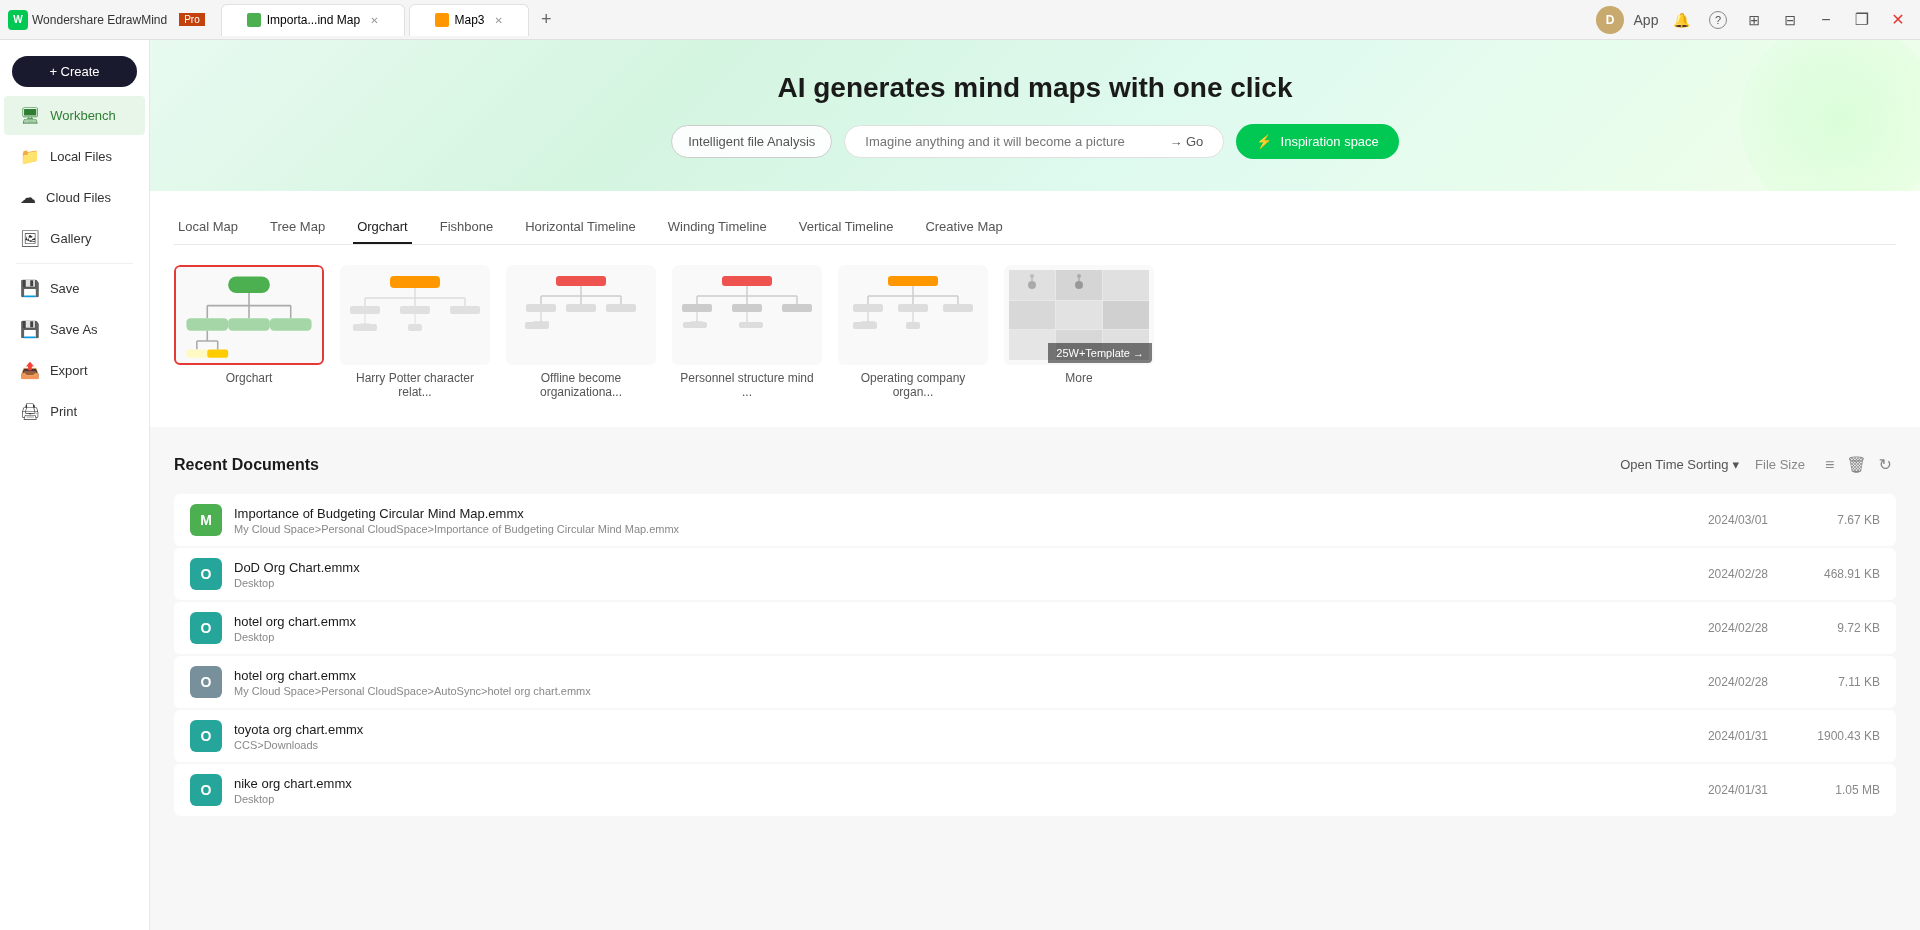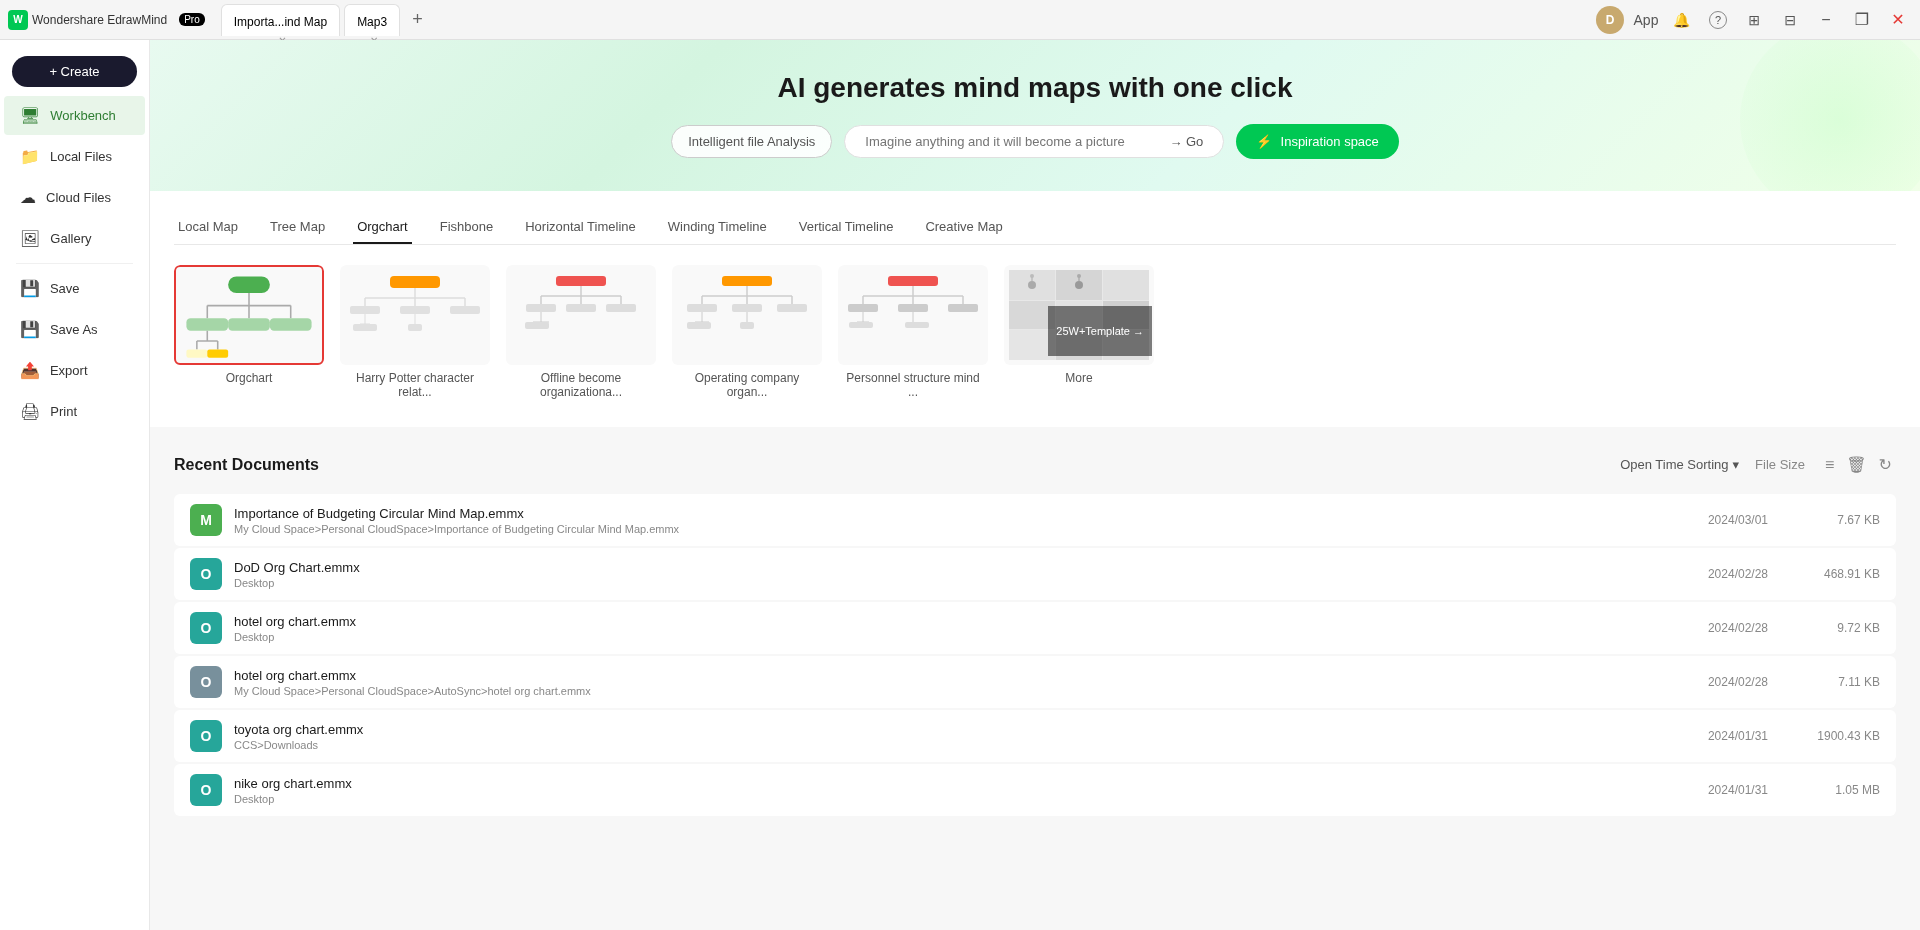--- a/index.html
+++ b/index.html
@@ -17,29 +17,28 @@
     }
     .titlebar-logo {
       width: 20px; height: 20px;
       background: #00c853;
       border-radius: 4px;
       display: flex; align-items: center; justify-content: center;
       color: white; font-size: 10px; font-weight: bold; flex-shrink: 0;
     }
     .tab {
       display: flex; align-items: center; gap: 6px;
-      padding: 4px 12px;
+      padding: 4px 25px;
       border-radius: 6px 6px 0 0;
       font-size: 12px;
       cursor: pointer;
       height: 32px;
       background: #fff;
       border: 1px solid #e0e0e0;
       border-bottom: none;
-      flex-direction: column;
     }
     .tab-icon { width: 14px; height: 14px; border-radius: 2px; }
     .tab-close { color: #999; font-size: 10px; margin-left: 4px; }
     .tab-add { background: none; border: none; font-size: 18px; color: #666; cursor: pointer; padding: 0 8px; }
     .titlebar-actions {
       margin-left: auto;
       display: flex; align-items: center; gap: 8px;
     }
     .titlebar-btn {
       width: 28px; height: 28px;
@@ -244,24 +243,24 @@
     
     .orgchart-preview {
       width: 100%; height: 100%;
     }
 
     
     .more-card .card-img-wrap {
       position: relative;
     }
     .more-card-overlay {
-      position: absolute; bottom: 7px; right: 0;
+      position: absolute; bottom: 0; right: 0;
       background: rgba(0,0,0,0.5);
       color: white; font-size: 11px;
-      padding: 19px 8px;
+      padding: 4px 8px;
       border-radius: 0;
     }
 
     
     .recent-section {
       padding: 24px;
       background: #f7f7f7;
     }
     .recent-header {
       display: flex;
@@ -328,21 +327,21 @@
     .doc-size { font-size: 12px; color: #888; width: 100px; text-align: right; }
   </style>
 </head>
 <body>
 
 <div class="titlebar">
   <div class="titlebar-logo">
     <span>W</span>
   </div>
   <span style="font-size:12px; color:#333; margin-right:8px;">Wondershare EdrawMind</span>
-  <span style="background:#000000; color:white; font-size:10px; padding:1px 5px; border-radius:6px; margin-right:12px;">Pro</span>
+  <span style="background:#c2410c; color:white; font-size:10px; padding:1px 5px; border-radius:0; margin-right:12px;">Pro</span>
 
   <div class="tab">
     <div class="tab-icon" style="background:#4caf50;"></div>
     <span>Importa...ind Map</span>
     <span class="tab-close">✕</span>
   </div>
   <div class="tab">
     <div class="tab-icon" style="background:#ff9800;"></div>
     <span>Map3</span>
     <span class="tab-close">✕</span>
@@ -509,44 +508,20 @@
               <rect x="15" y="34" width="30" height="8" rx="2" fill="#ddd"></rect>
               <rect x="55" y="34" width="30" height="8" rx="2" fill="#ddd"></rect>
               <rect x="95" y="34" width="30" height="8" rx="2" fill="#ddd"></rect>
               <line x1="30" y1="42" x2="30" y2="52" stroke="#ccc" stroke-width="1"></line>
               <line x1="22" y1="52" x2="38" y2="52" stroke="#ccc" stroke-width="1"></line>
               <rect x="14" y="52" width="16" height="7" rx="2" fill="#ddd"></rect>
               <rect x="22" y="52" width="16" height="7" rx="2" fill="#ddd"></rect>
             </svg>
           </div>
           <div class="card-label">Offline become organizationa...</div>
-        </div>
-
-        <div class="template-card">
-          <div class="card-img-wrap">
-            <svg viewBox="0 0 140 90" width="140" height="90">
-              <rect width="140" height="90" fill="#f9f9f9"></rect>
-              <rect x="45" y="6" width="50" height="10" rx="3" fill="#ff9800"></rect>
-              <line x1="70" y1="16" x2="70" y2="26" stroke="#ccc" stroke-width="1.5"></line>
-              <line x1="25" y1="26" x2="115" y2="26" stroke="#ccc" stroke-width="1.5"></line>
-              <line x1="25" y1="26" x2="25" y2="34" stroke="#ccc" stroke-width="1.5"></line>
-              <line x1="70" y1="26" x2="70" y2="34" stroke="#ccc" stroke-width="1.5"></line>
-              <line x1="115" y1="26" x2="115" y2="34" stroke="#ccc" stroke-width="1.5"></line>
-              <rect x="10" y="34" width="30" height="8" rx="2" fill="#ddd"></rect>
-              <rect x="55" y="34" width="30" height="8" rx="2" fill="#ddd"></rect>
-              <rect x="100" y="34" width="30" height="8" rx="2" fill="#ddd"></rect>
-              <line x1="25" y1="42" x2="25" y2="52" stroke="#ccc" stroke-width="1"></line>
-              <line x1="18" y1="52" x2="32" y2="52" stroke="#ccc" stroke-width="1"></line>
-              <rect x="10" y="52" width="16" height="7" rx="2" fill="#ddd"></rect>
-              <rect x="18" y="52" width="16" height="7" rx="2" fill="#ddd"></rect>
-              <line x1="70" y1="42" x2="70" y2="52" stroke="#ccc" stroke-width="1"></line>
-              <rect x="63" y="52" width="14" height="7" rx="2" fill="#ddd"></rect>
-            </svg>
-          </div>
-          <div class="card-label">Operating company organ...</div>
         </div>
 
         <div class="template-card">
           <div class="card-img-wrap">
             <svg viewBox="0 0 140 90" width="140" height="90">
               <rect width="140" height="90" fill="#f9f9f9"></rect>
               <rect x="45" y="6" width="50" height="10" rx="3" fill="#ef5350"></rect>
               <line x1="70" y1="16" x2="70" y2="26" stroke="#ccc" stroke-width="1.5"></line>
               <line x1="20" y1="26" x2="120" y2="26" stroke="#ccc" stroke-width="1.5"></line>
               <line x1="20" y1="26" x2="20" y2="34" stroke="#ccc" stroke-width="1.5"></line>
@@ -560,20 +535,44 @@
               <rect x="6" y="52" width="16" height="6" rx="2" fill="#ddd"></rect>
               <rect x="14" y="52" width="16" height="6" rx="2" fill="#ddd"></rect>
               <line x1="70" y1="42" x2="70" y2="52" stroke="#ccc" stroke-width="1"></line>
               <rect x="62" y="52" width="16" height="6" rx="2" fill="#ddd"></rect>
               <rect x="70" y="52" width="16" height="6" rx="2" fill="#ddd"></rect>
             </svg>
           </div>
           <div class="card-label">Personnel structure mind ...</div>
         </div>
 
+        <div class="template-card">
+          <div class="card-img-wrap">
+            <svg viewBox="0 0 140 90" width="140" height="90">
+              <rect width="140" height="90" fill="#f9f9f9"></rect>
+              <rect x="45" y="6" width="50" height="10" rx="3" fill="#ff9800"></rect>
+              <line x1="70" y1="16" x2="70" y2="26" stroke="#ccc" stroke-width="1.5"></line>
+              <line x1="25" y1="26" x2="115" y2="26" stroke="#ccc" stroke-width="1.5"></line>
+              <line x1="25" y1="26" x2="25" y2="34" stroke="#ccc" stroke-width="1.5"></line>
+              <line x1="70" y1="26" x2="70" y2="34" stroke="#ccc" stroke-width="1.5"></line>
+              <line x1="115" y1="26" x2="115" y2="34" stroke="#ccc" stroke-width="1.5"></line>
+              <rect x="10" y="34" width="30" height="8" rx="2" fill="#ddd"></rect>
+              <rect x="55" y="34" width="30" height="8" rx="2" fill="#ddd"></rect>
+              <rect x="100" y="34" width="30" height="8" rx="2" fill="#ddd"></rect>
+              <line x1="25" y1="42" x2="25" y2="52" stroke="#ccc" stroke-width="1"></line>
+              <line x1="18" y1="52" x2="32" y2="52" stroke="#ccc" stroke-width="1"></line>
+              <rect x="10" y="52" width="16" height="7" rx="2" fill="#ddd"></rect>
+              <rect x="18" y="52" width="16" height="7" rx="2" fill="#ddd"></rect>
+              <line x1="70" y1="42" x2="70" y2="52" stroke="#ccc" stroke-width="1"></line>
+              <rect x="63" y="52" width="14" height="7" rx="2" fill="#ddd"></rect>
+            </svg>
+          </div>
+          <div class="card-label">Operating company organ...</div>
+        </div>
+
         <div class="template-card more-card">
           <div class="card-img-wrap">
             <svg viewBox="0 0 140 90" width="140" height="90">
               <rect width="140" height="90" fill="#e8e8e8"></rect>
 
               <rect x="0" y="0" width="46" height="30" fill="#e0e0e0"></rect>
               <rect x="47" y="0" width="46" height="30" fill="#d5d5d5"></rect>
               <rect x="94" y="0" width="46" height="30" fill="#e0e0e0"></rect>
               <rect x="0" y="31" width="46" height="28" fill="#d8d8d8"></rect>
               <rect x="47" y="31" width="46" height="28" fill="#e2e2e2"></rect>

